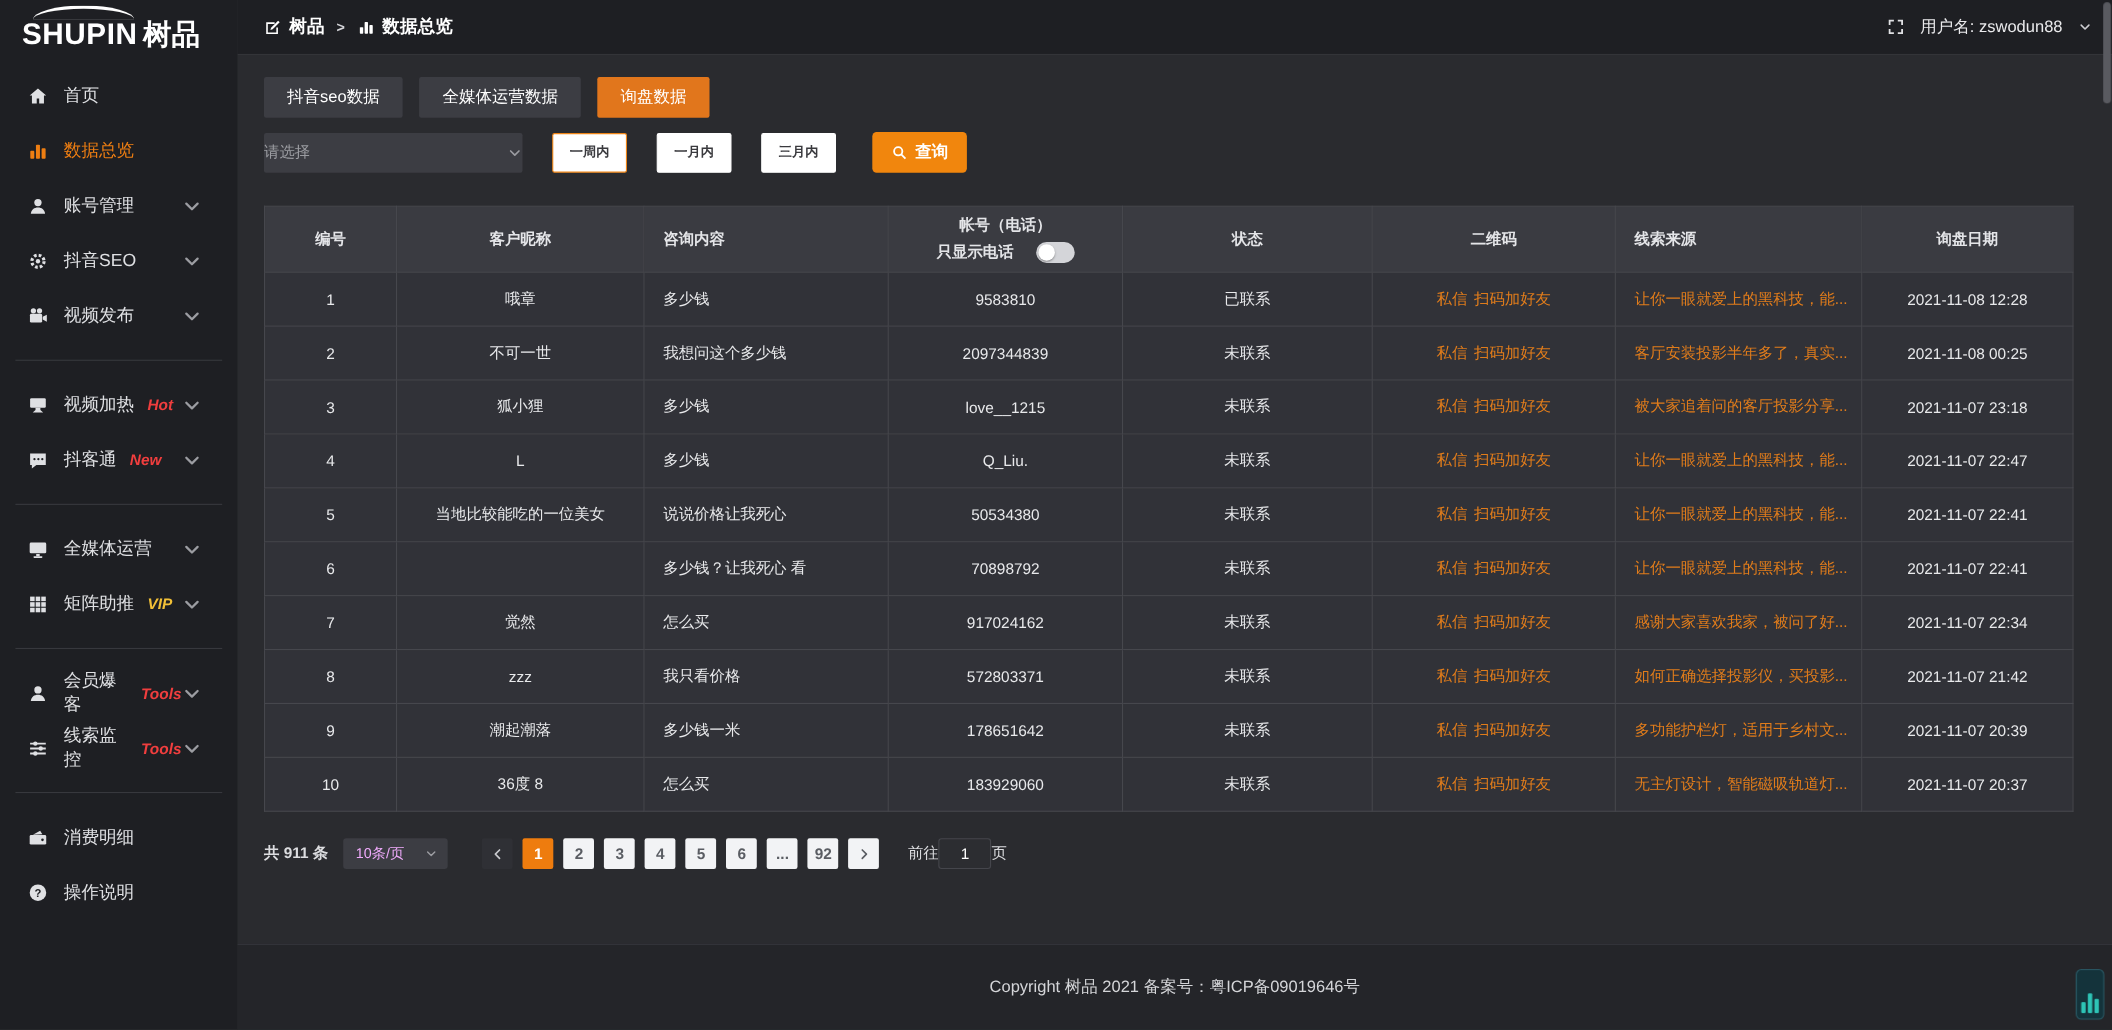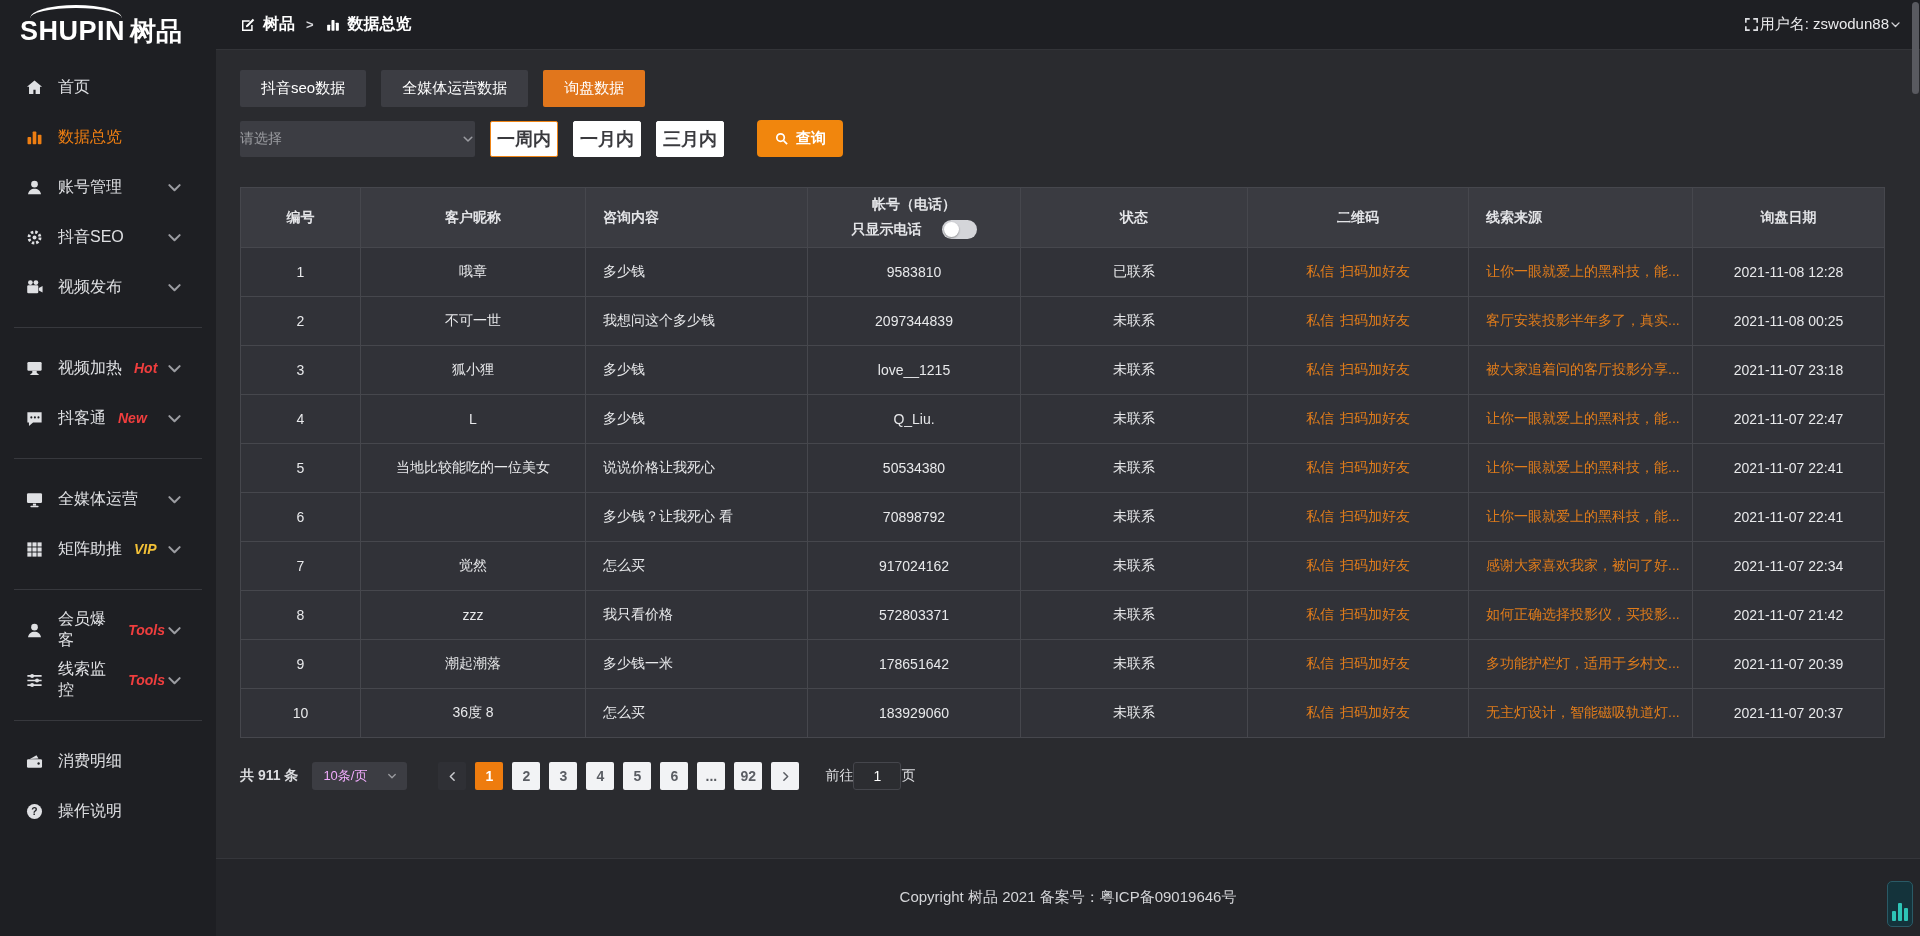--- a/index.html
+++ b/index.html
@@ -24,39 +24,39 @@
   .ico{display:inline-flex}
   .ico svg{width:100%;height:100%;display:block}
   
   .main{flex:1;display:flex;flex-direction:column;min-width:0;background:#2a2b2f}
   .topbar{height:50px;background:#1e1f23;display:flex;align-items:center;justify-content:space-between;
     padding:0 18px 0 24px;border-bottom:1px solid #333438}
   .breadcrumb{display:flex;align-items:center;gap:11px;color:#fff;font-size:16px;font-weight:700}
   .crumb{display:flex;align-items:center;gap:7px;cursor:pointer}
   .crumb .ico{width:16px;height:16px}
   .crumb-sep{color:#d6d6da;font-size:13px;font-weight:700}
-  .topbar-right{display:flex;align-items:center;color:#eaeaec;font-size:15px}
+  .topbar-right{display:flex;align-items:center;gap:14px;color:#eaeaec;font-size:15px}
   .fullscreen{width:17px;height:17px;color:#dfe0e3;cursor:pointer}
   .username{cursor:pointer}
   .user-chev{width:13px;height:13px;color:#cfcfd3;cursor:pointer}
   
   .content{flex:1;padding:20px 36px 0 24px}
   .tabs{display:flex;gap:15px}
   .tab{height:37px;padding:0 21px;display:flex;align-items:center;background:#3c3d43;color:#fff;
     font-size:15px;font-weight:400;border-radius:2px;cursor:pointer}
   .tab.active{background:#e1761c}
   .filterbar{display:flex;align-items:center;margin-top:13px}
   .select{width:235px;height:36px;background:#3c3d43;border-radius:2px;display:flex;align-items:center;
     justify-content:space-between;padding:0 0;color:#9b9ca1;font-size:14px;cursor:pointer}
   .sel-chev{width:14px;height:14px;color:#9b9ca1}
   .sel-chev.small{width:12px;height:12px}
   .ranges{display:flex}
   .range-btn{width:68px;height:36px;background:#fff;border:1px solid #fff;border-radius:2px;display:flex;
-    align-items:center;justify-content:center;color:#3a3a3e;font-size:18px;font-weight:700;
-    margin-left:15px;cursor:pointer}
+    align-items:center;justify-content:center;color:#3a3a3e;font-size:12px;font-weight:700;
+    margin-left:27px;cursor:pointer}
   .range-btn.active{border-color:#ee8416}
   .query-btn{height:37px;padding:0 17px;margin-left:33px;background:#f1860d;border:none;border-radius:4px;
     color:#fff;font-size:15px;font-weight:700;display:flex;align-items:center;gap:7px;cursor:pointer;
     font-family:inherit}
   .query-btn .ico{width:15px;height:15px}
   
   .data-table{margin-top:30px;width:100%;border-collapse:collapse;table-layout:fixed}
   .data-table th,.data-table td{border:1px solid #46474d;background:#313238;color:#e8e9eb;font-size:14px;
     text-align:center;height:49px;padding:0 10px;overflow:hidden;white-space:nowrap}
   .data-table th{background:#3a3b41;font-weight:700;height:60px;color:#e4e5e8}

